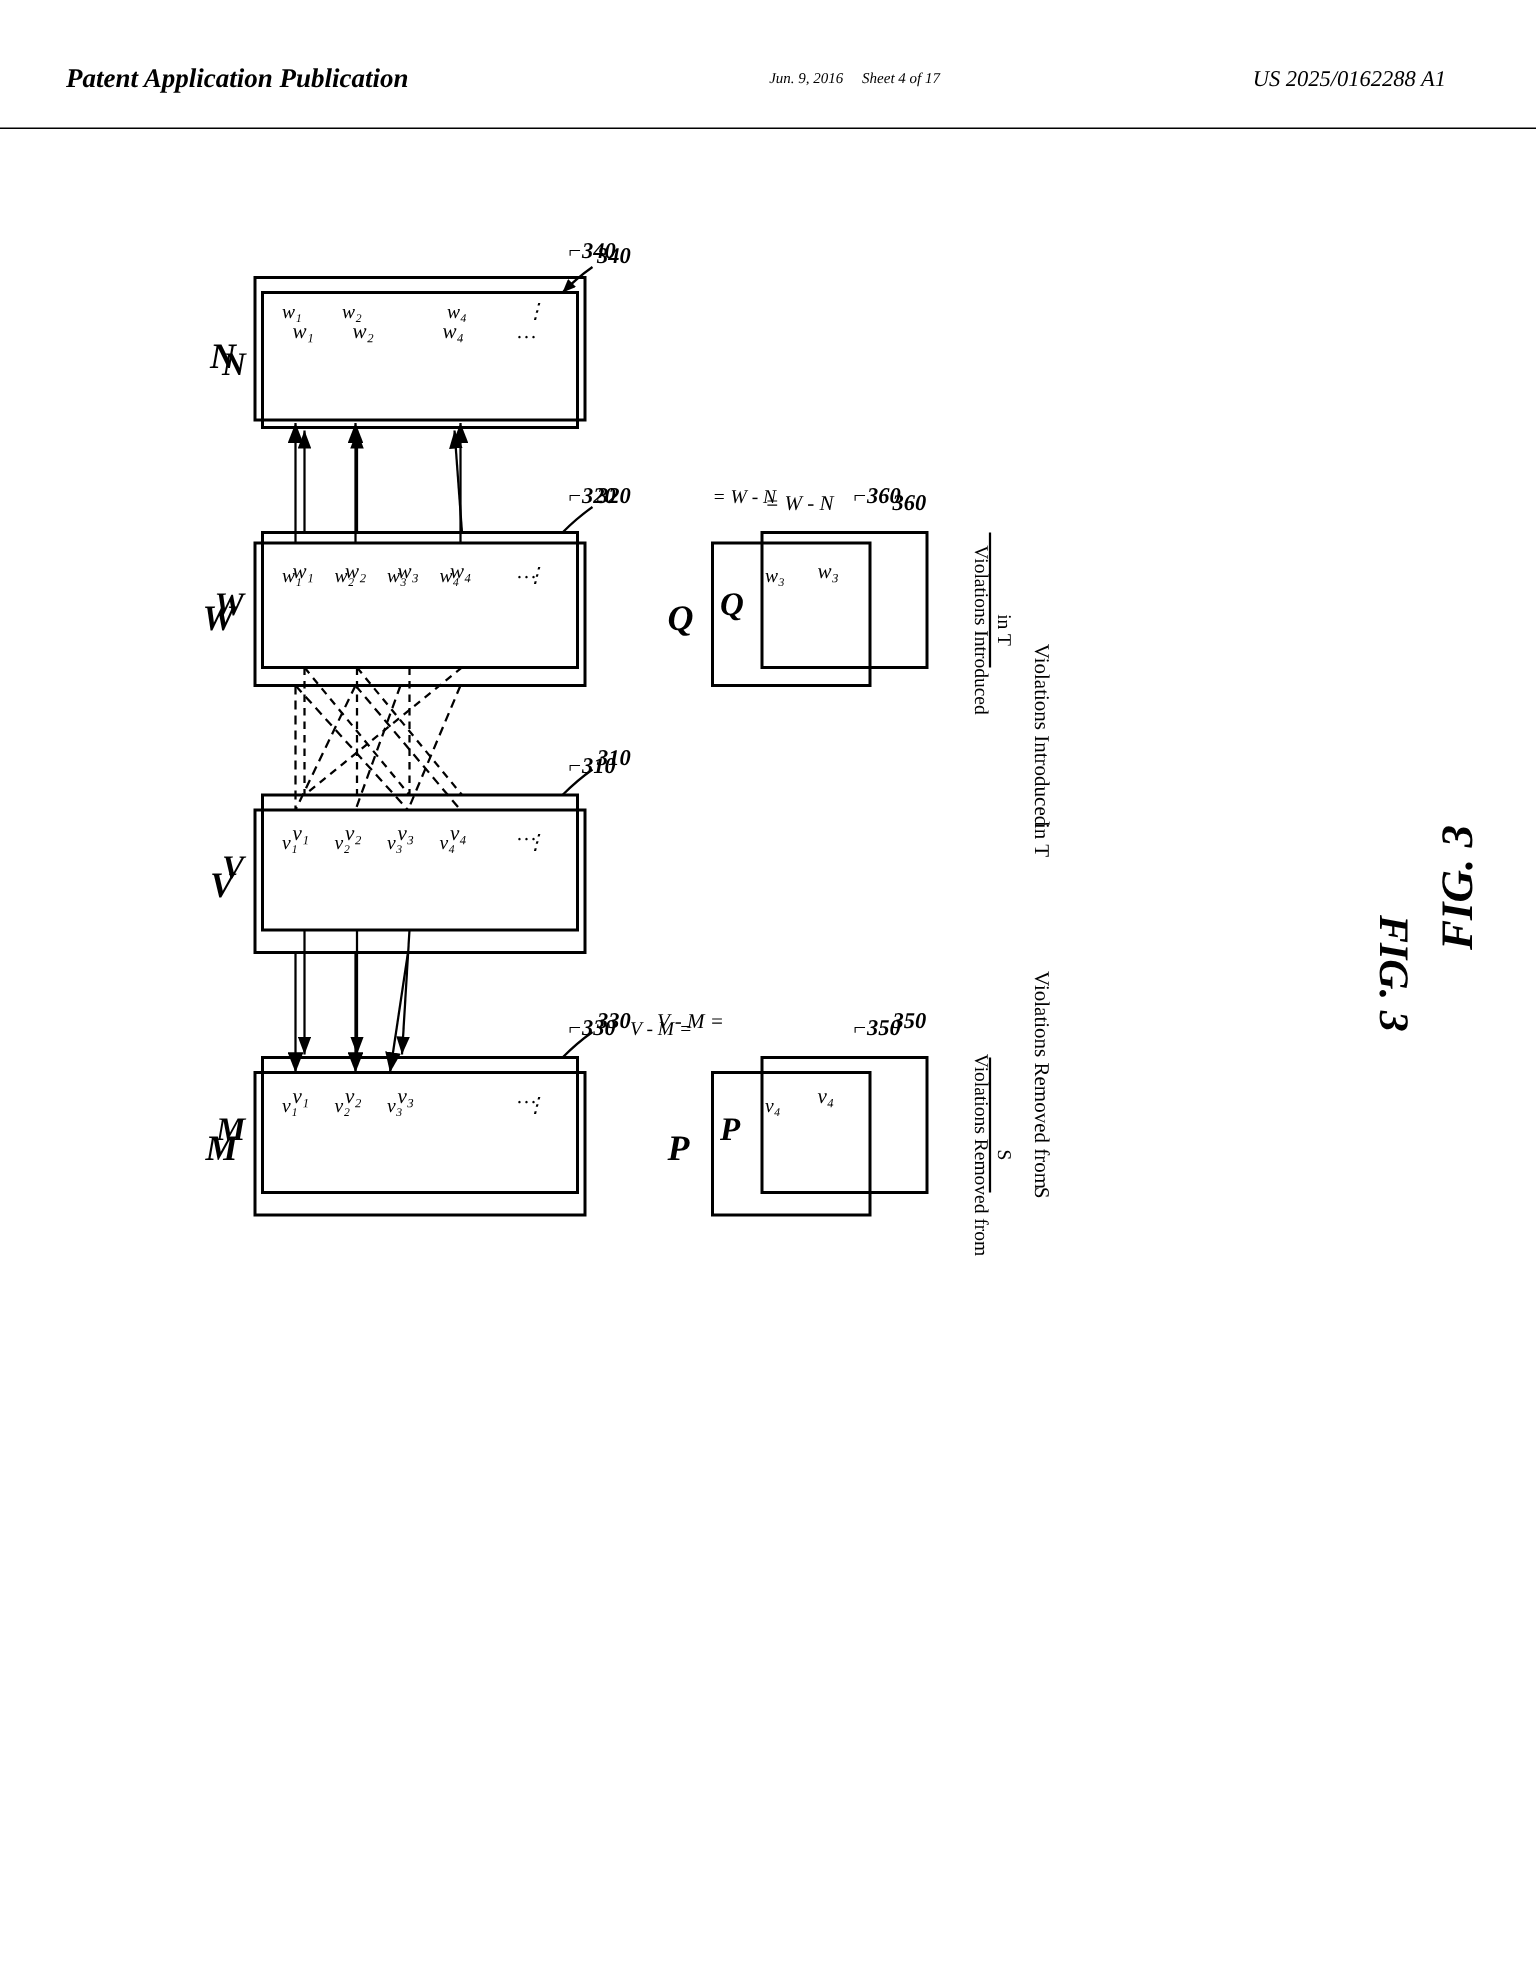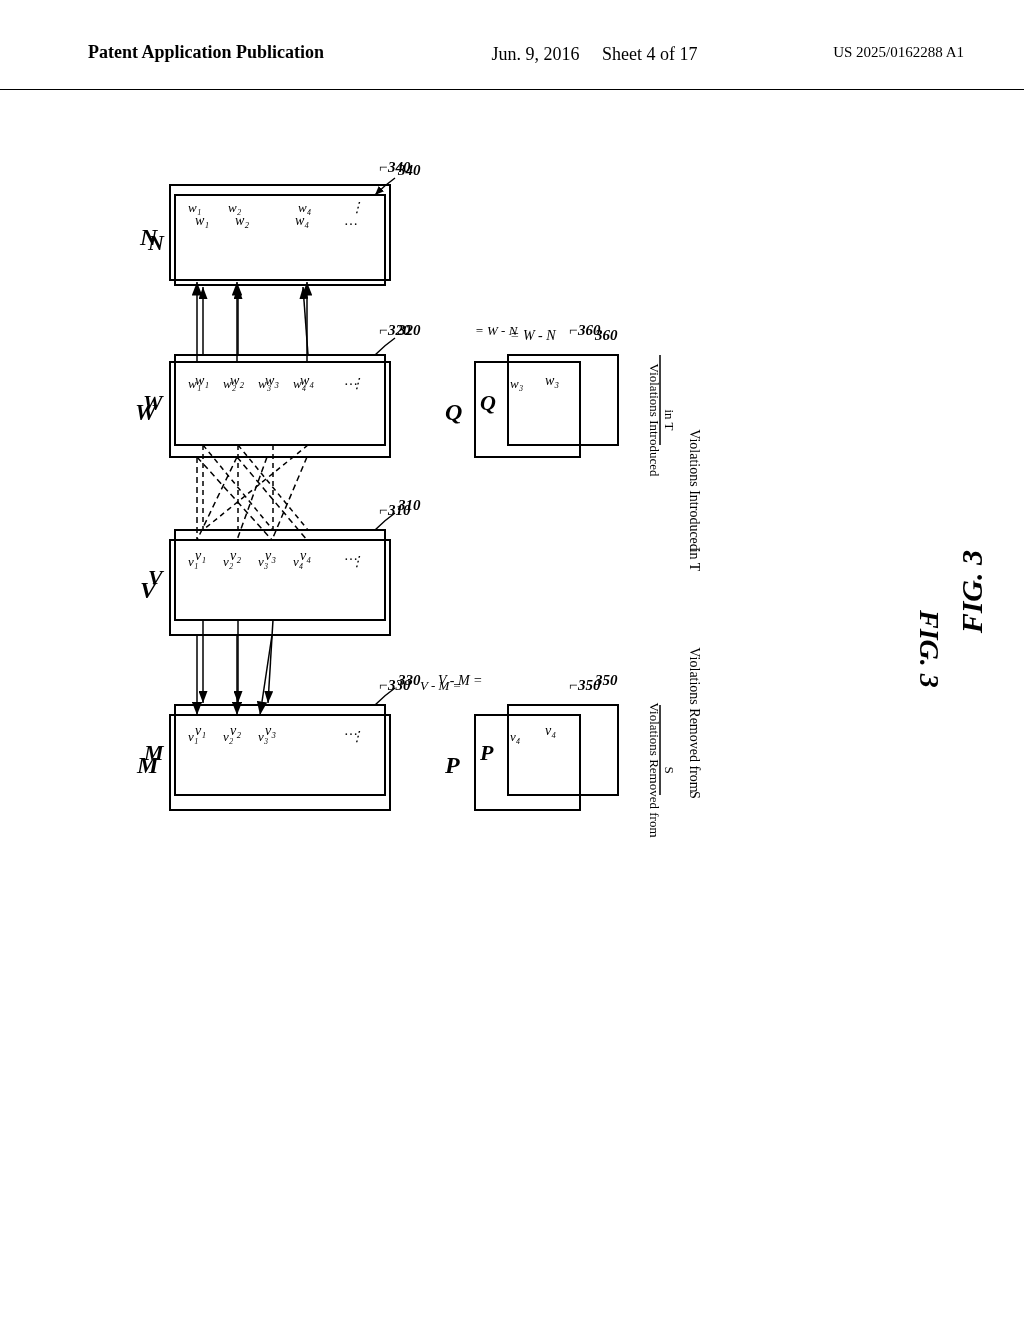--- a/index.html
+++ b/index.html
@@ -9,31 +9,32 @@
       background: #fff;
       font-family: 'Times New Roman', Times, serif;
       position: relative;
       overflow: hidden;
     }
 
     
     .header {
       display: flex;
       justify-content: space-between;
-      align-items: flex-start;
-      padding: 40px 60px 20px 88px;
+      align-items: center;
+      padding: 40px 60px 20px 44px;
       border-bottom: 1px solid #000;
+      font-style: italic;
     }
     .header-left {
       font-size: 18px;
       font-weight: bold;
       line-height: 1.4;
     }
     .header-center {
-      font-size: 18px;
+      font-size: 10px;
       text-align: center;
       line-height: 1.6;
       margin-left: 32px;
     }
     .header-right {
       font-size: 15px;
       text-align: right;
       line-height: 1.6;
     }
 

